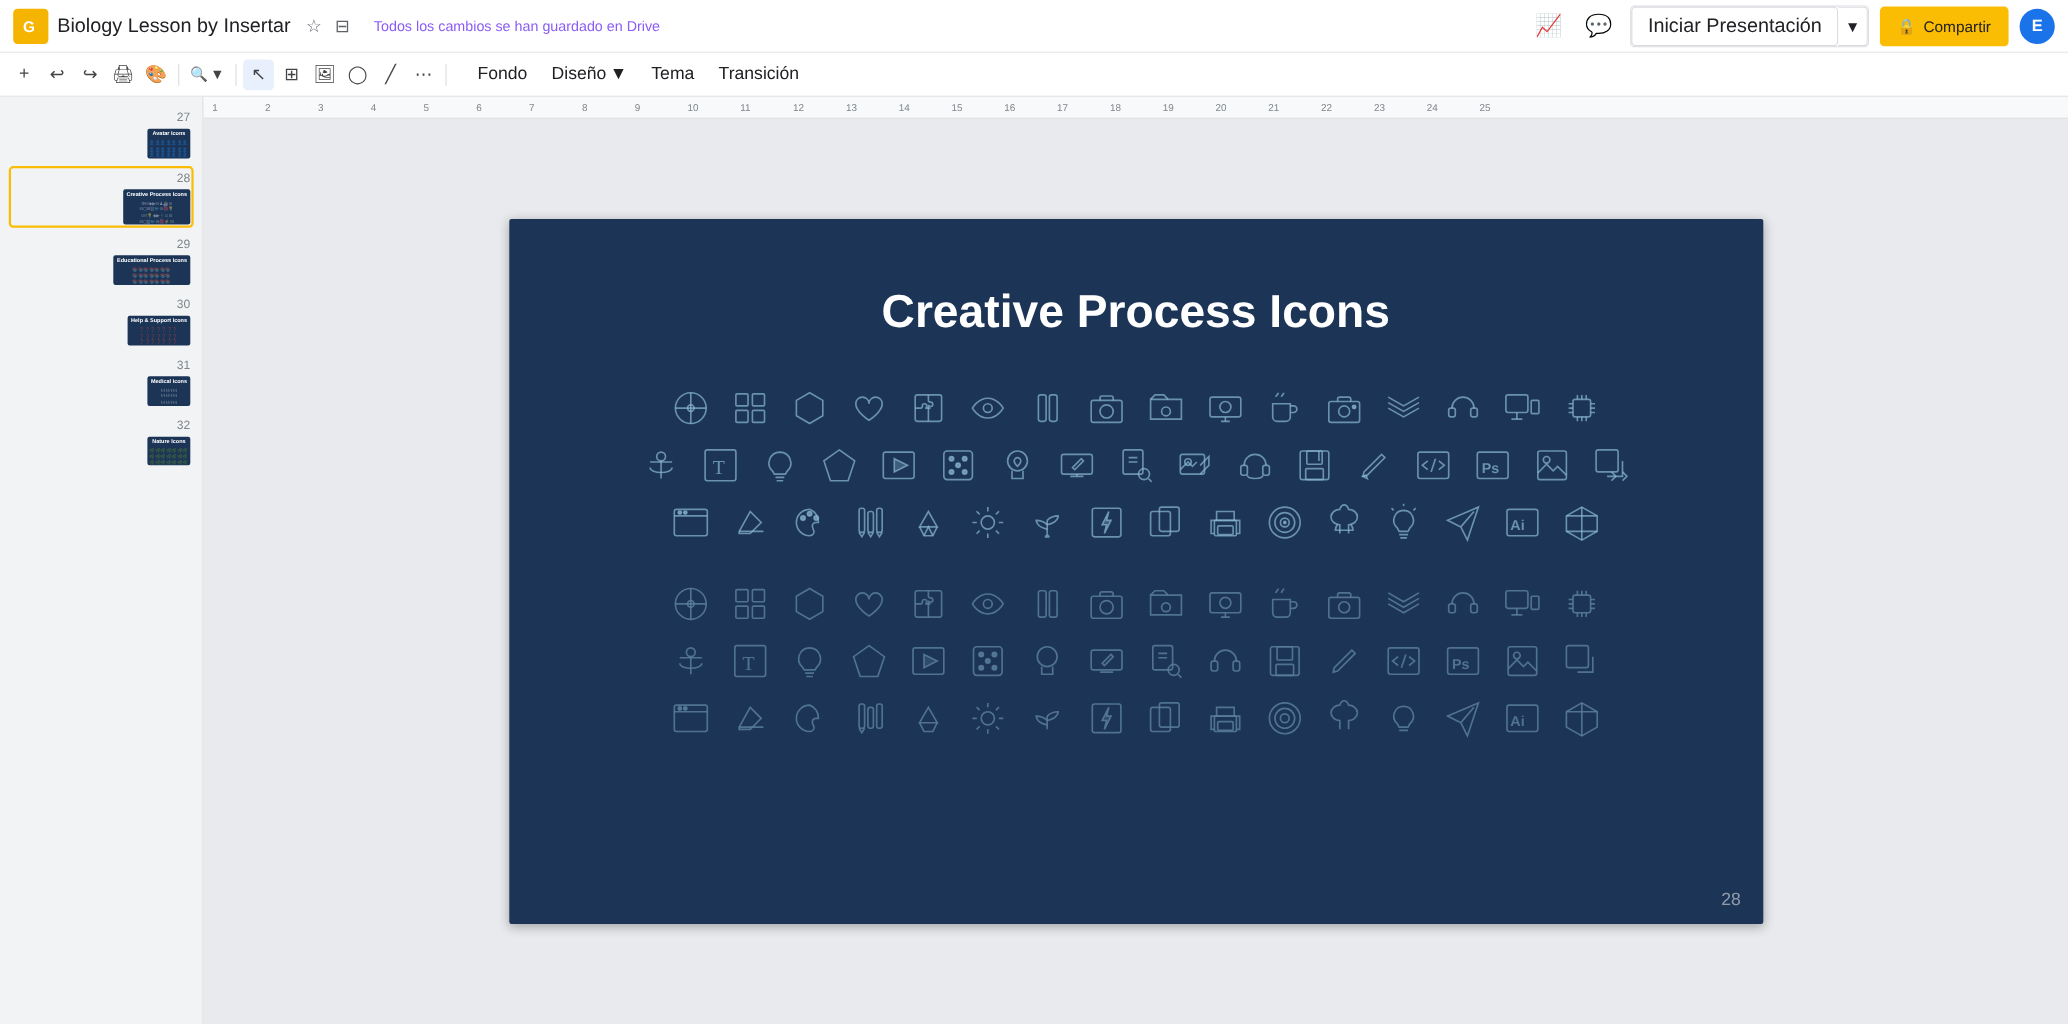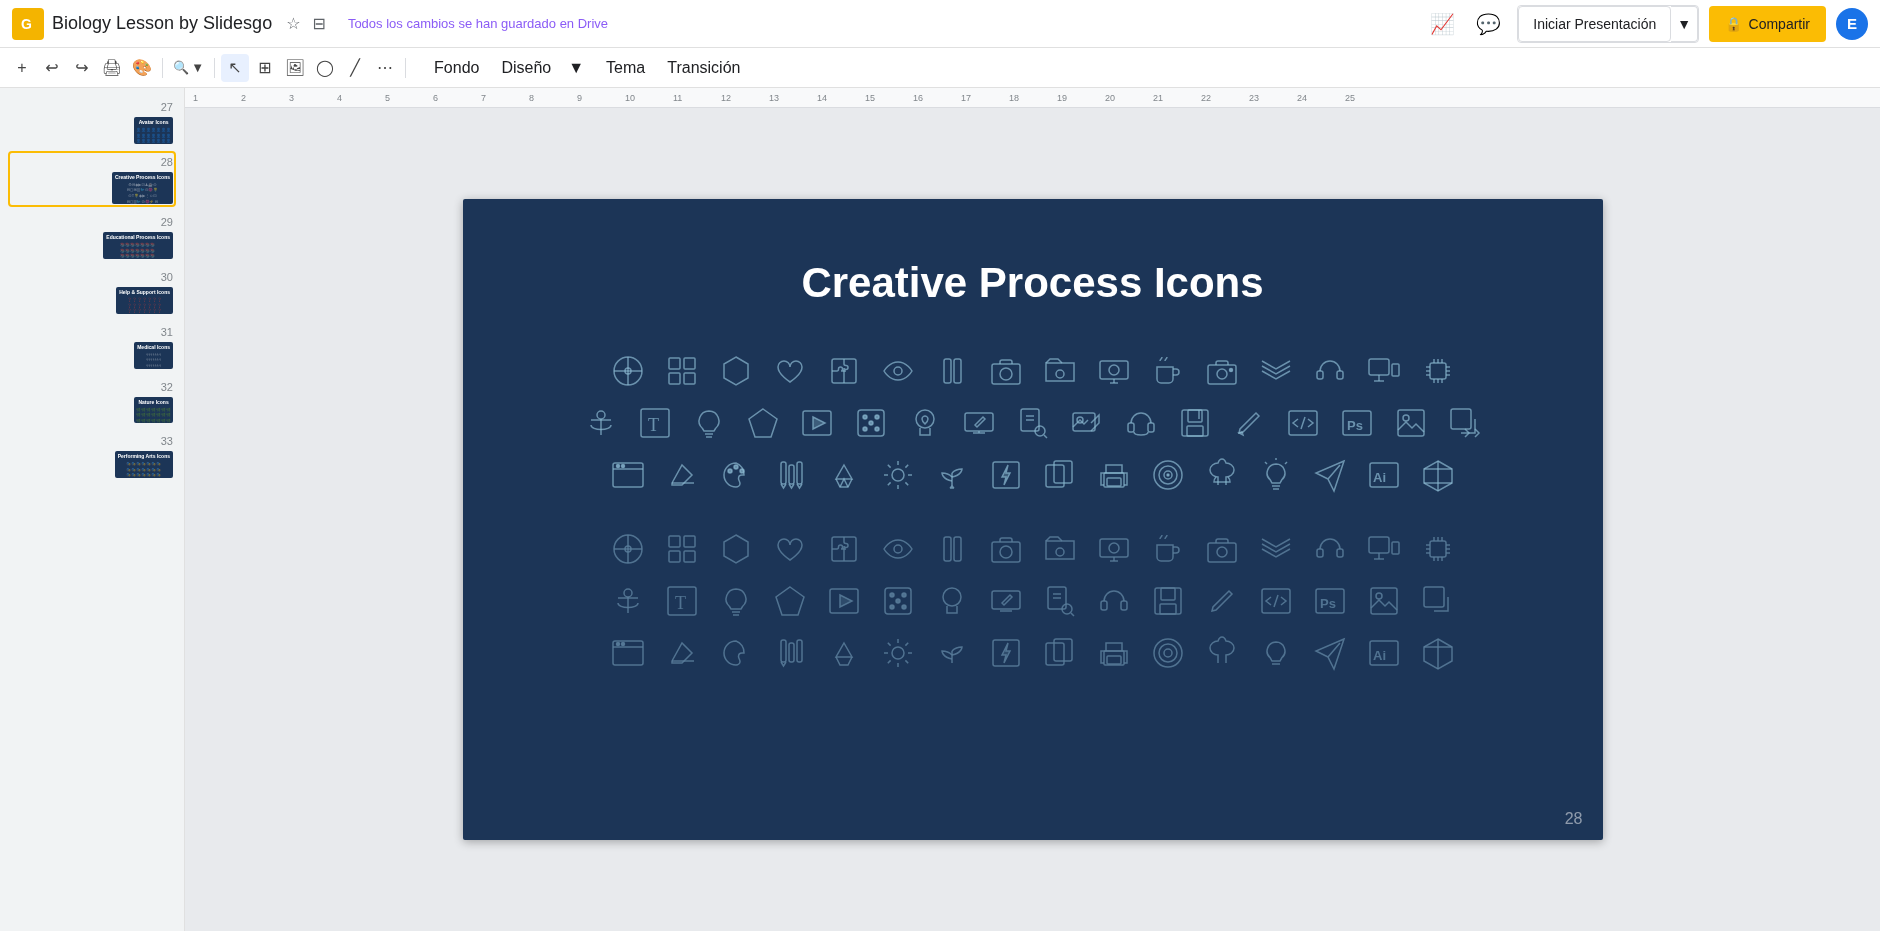--- a/index.html
+++ b/index.html
@@ -63,21 +63,21 @@
       display: flex; align-items: center; justify-content: center;
       border-radius: 50%;
       font-size: 20px; color: #5f6368;
     }
     #present-btn {
       display: flex; align-items: center; gap: 6px;
       background: transparent;
       border: 1px solid #dadce0;
       border-radius: 4px;
       padding: 6px 14px;
-      font-size: 14px;
+      font-size: 18px;
       color: #202124;
       cursor: pointer;
       height: 36px;
     }
     #present-dropdown {
       border: 1px solid #dadce0;
       border-left: none;
       border-radius: 0 4px 4px 0;
       padding: 6px 6px;
       background: transparent;
@@ -302,33 +302,33 @@
     }
     .view-btn {
       height: 28px;
       border: none; background: transparent;
       border-radius: 4px;
       padding: 0 10px;
       font-size: 16px;
       color: #202124;
       cursor: pointer;
     }
-    .view-btn.has-arrow { display: flex; align-items: center; gap: 17px; }
+    .view-btn.has-arrow { display: flex; align-items: center; gap: 3px; }
   </style>
 </head>
 <body>
 
 <div id="topbar">
   <div id="app-logo">
     <svg width="20" height="20" viewBox="0 0 20 20">
         <rect width="20" height="20" fill="#f4b400" rx="2"></rect>
         <text x="3" y="15" font-size="14" font-weight="bold" fill="white">G</text>
       </svg>
   </div>
-  <span id="doc-title">Biology Lesson by Slidesgo</span>
+  <span id="doc-title">Biology Lesson by Insertar</span>
   <span class="title-icon">☆</span>
   <span class="title-icon">⊟</span>
 
 
   <span id="save-status">Todos los cambios se han guardado en Drive</span>
 
   <div id="topbar-right">
     <button class="tb-icon-btn">📈</button>
     <button class="tb-icon-btn">💬</button>
     <div style="display:flex; align-items:center; border:1px solid #dadce0; border-radius:4px;">
@@ -429,29 +429,20 @@
     <div class="slide-thumb">
       <span class="slide-num">32</span>
       <div class="slide-preview">
         <div class="slide-preview-title">Nature Icons</div>
         <div class="slide-preview-icons">
           🌿🌿🌿🌿🌿🌿🌿<br>🌿🌿🌿🌿🌿🌿🌿<br>🌿🌿🌿🌿🌿🌿🌿
         </div>
       </div>
     </div>
 
-    <div class="slide-thumb">
-      <span class="slide-num">33</span>
-      <div class="slide-preview">
-        <div class="slide-preview-title">Performing Arts Icons</div>
-        <div class="slide-preview-icons">
-          🎭🎭🎭🎭🎭🎭🎭<br>🎭🎭🎭🎭🎭🎭🎭<br>🎭🎭🎭🎭🎭🎭🎭
-        </div>
-      </div>
-    </div>
 
   </div>
 
   <div id="canvas-area">
     <div id="ruler-h">
       <div class="ruler-marks">
         <span class="ruler-mark">1</span>
         <span class="ruler-mark">2</span>
         <span class="ruler-mark">3</span>
         <span class="ruler-mark">4</span>

